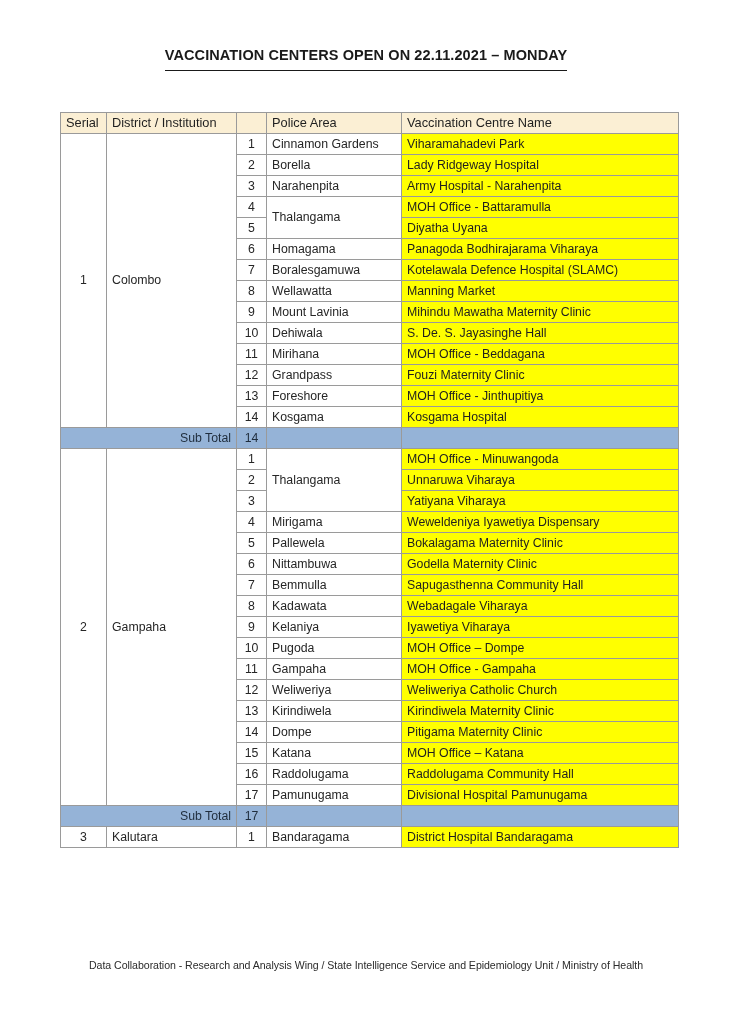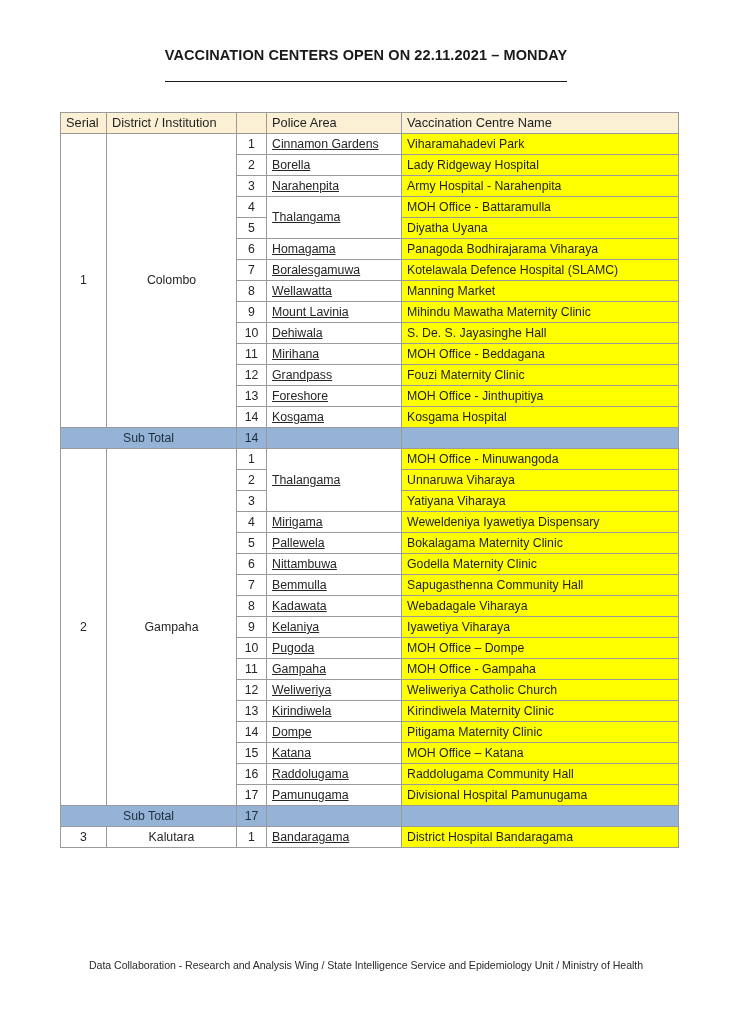--- a/index.html
+++ b/index.html
@@ -27,21 +27,21 @@
     left: 0;
     width: 732px;
     text-align: center;
     font-size: 14.5px;
     font-weight: bold;
     letter-spacing: 0.1px;
     color: #1a1a1a;
   }
   .doc-title span.underline {
     border-bottom: 1.5px solid #1a1a1a;
-    padding-bottom: 18px;
+    padding-bottom: 7px;
   }
   .table-wrap {
     position: absolute;
     top: 112px;
     left: 60px;
     width: 618px;
   }
   table.vtable {
     border-collapse: collapse;
     width: 618px;
@@ -77,44 +77,42 @@
     white-space: normal;
   }
   th.h-num {
     padding: 0;
   }
   td.serial-cell {
     text-align: center;
     vertical-align: middle;
   }
   td.district-cell {
-    text-align: center;
     vertical-align: middle;
   }
   td.num-cell {
     text-align: center;
   }
   td.police-cell {
     text-align: left;
     vertical-align: middle;
-    text-decoration: underline;
   }
   td.centre-cell {
     background: #ffff00;
     text-align: left;
     color: #1f1f1f;
     margin-left: 8px;
   }
   tr.subtotal td {
     background: #95b3d7;
     color: #1f2d3d;
     height: 21px;
   }
   td.subtotal-label {
-    text-align: center;
+    text-align: right;
     font-weight: normal;
   }
   td.subtotal-count {
     text-align: center;
   }
   td.subtotal-blank {
     background: #95b3d7;
   }
   .footer-note {
     position: absolute;

